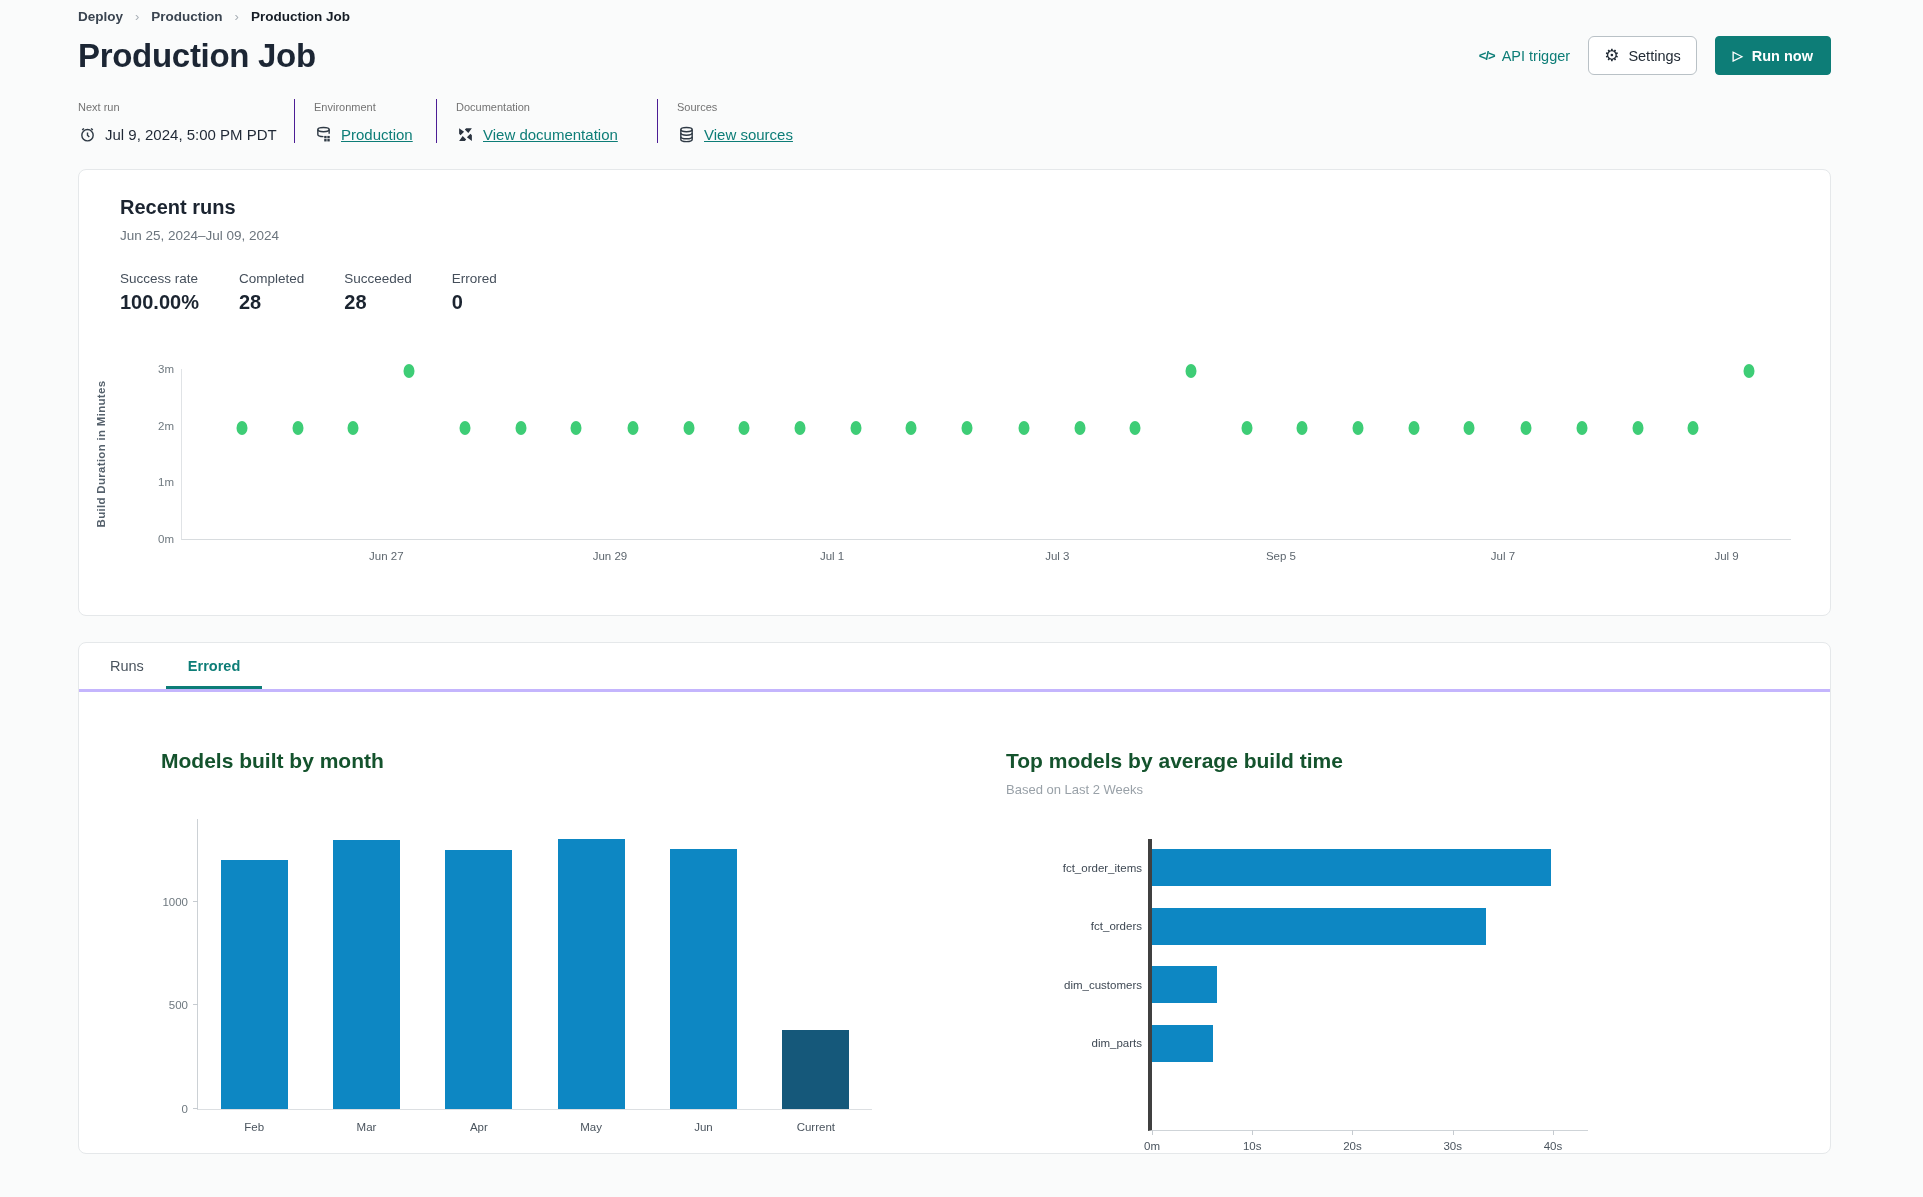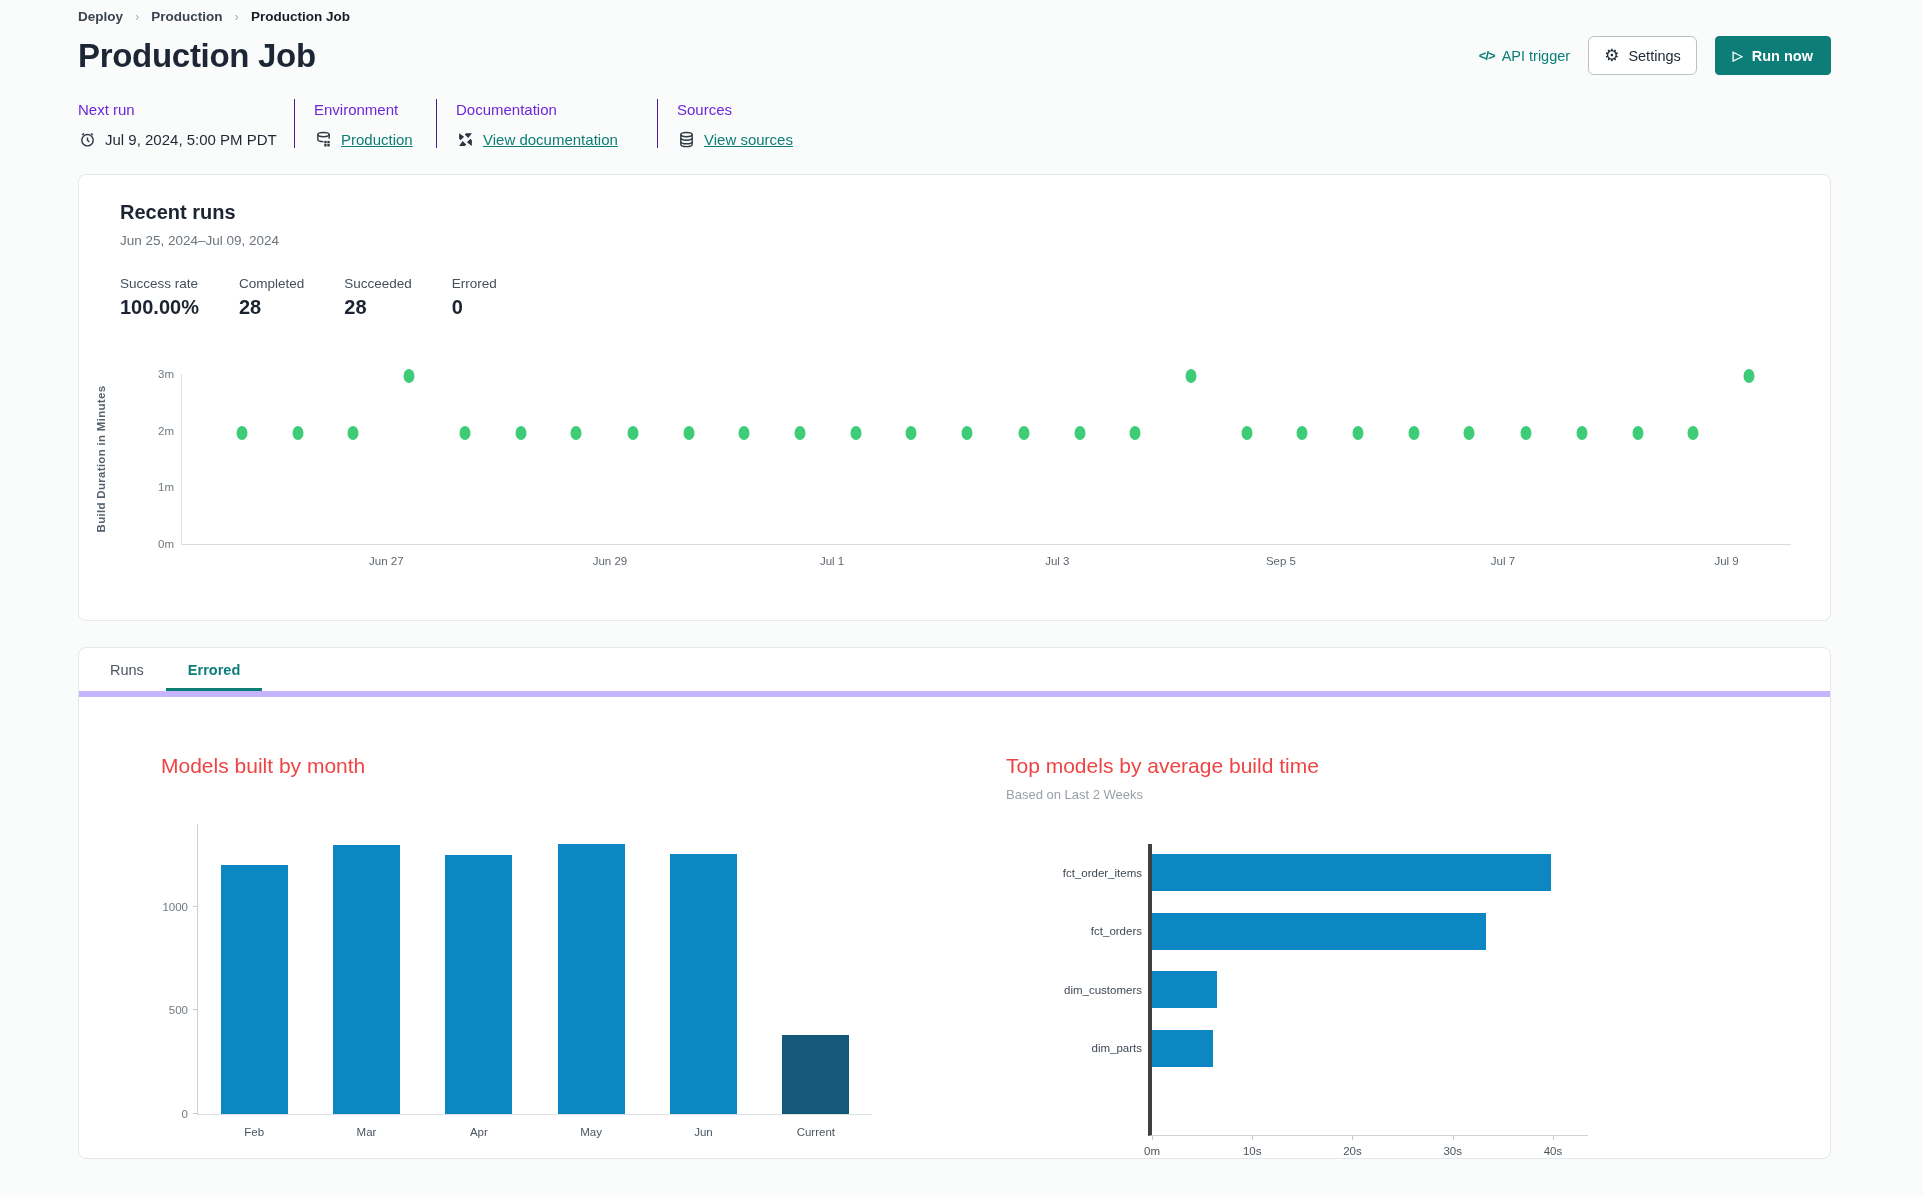--- a/index.html
+++ b/index.html
@@ -29,21 +29,21 @@
   .gear { font-size:17px; line-height:1; color:#222b35; }
   .play { font-size:13px; line-height:1; color:#fff; }
 
   
   .info-row { display:flex; margin-top:24px; }
   .info-col { padding-top:2px; }
   .info-col + .info-col { border-left:1px solid #4c1d95; padding-left:19px; }
   .info-col.c1 { width:216px; }
   .info-col.c2 { width:142px; }
   .info-col.c3 { width:221px; }
-  .info-label { font-size:15px; color:#6d28d9; }
+  .info-label { font-size:11px; color:#737373; }
   .info-value { margin-top:12px; display:flex; align-items:center; gap:9px; font-size:15px; color:#1f2835; }
   .info-value a { color:#0d7d77; text-decoration:underline; cursor:pointer; }
   .ic { display:inline-flex; width:18px; height:18px; align-items:center; justify-content:center; flex:none; }
   .ic svg { width:17px; height:17px; }
 
   
   .card { background:#fff; border:1px solid #e5e8ea; border-radius:8px; }
   .runs-card { margin-top:26px; height:447px; position:relative; padding:26px 41px 0 41px; }
   .card-title { font-size:20px; font-weight:700; color:#1b2430; }
   .date-range { margin-top:9px; font-size:13.5px; color:#6b747d; }
@@ -57,25 +57,25 @@
   .dot { position:absolute; width:11px; height:14px; border-radius:50%; transform:translate(-50%,50%); cursor:pointer; }
   .ytick { position:absolute; left:-40px; width:32px; text-align:right; transform:translateY(50%);
            font-size:11.5px; color:#6e787f; }
   .xtick { position:absolute; top:calc(100% + 11px); transform:translateX(-50%); font-size:11.5px; color:#5d666e; white-space:nowrap; }
   .y-title { position:absolute; left:-81px; top:50%; width:171px; text-align:center;
              transform:translate(-50%,-50%) rotate(-90deg); transform-origin:center;
              font-size:11.5px; font-weight:700; color:#55616c; letter-spacing:.3px; white-space:nowrap; }
 
   
   .insights-card { margin-top:26px; height:512px; position:relative; overflow:hidden; }
-  .tabbar { height:49px; border-bottom:6px solid #c4b5fd; display:flex; padding-left:9px; }
+  .tabbar { height:49px; border-bottom:3px solid #c4b5fd; display:flex; padding-left:9px; }
   .tab { display:flex; align-items:center; padding:0 22px; font-size:14.5px; color:#4a545e; cursor:pointer; }
   .tab.active { color:#0d7d77; font-weight:700; box-shadow:inset 0 -3px 0 #0d7d77; }
 
-  .chart-title { position:absolute; font-size:21px; font-weight:400; color:#ef4444; }
+  .chart-title { position:absolute; font-size:21px; font-weight:700; color:#14532d; }
   .chart-subtitle { position:absolute; font-size:13px; color:#99a1a8; }
 
   
   .vbar-plot { position:absolute; left:118px; top:176px; width:675px; height:291px;
                border-left:1px solid #ccd1d5; border-bottom:1px solid #dcdfe2; }
   .vbar-cols { display:flex; height:100%; align-items:flex-end; }
   .vbar-slot { flex:1; display:flex; justify-content:center; align-items:flex-end; height:100%; }
   .vbar { width:67px; cursor:pointer; }
   .vbar-xlab { position:absolute; top:calc(100% + 12px); transform:translateX(-50%); font-size:11.5px; color:#4a545e; }
   .vbar-ytick { position:absolute; left:-46px; width:36px; text-align:right; transform:translateY(50%);

